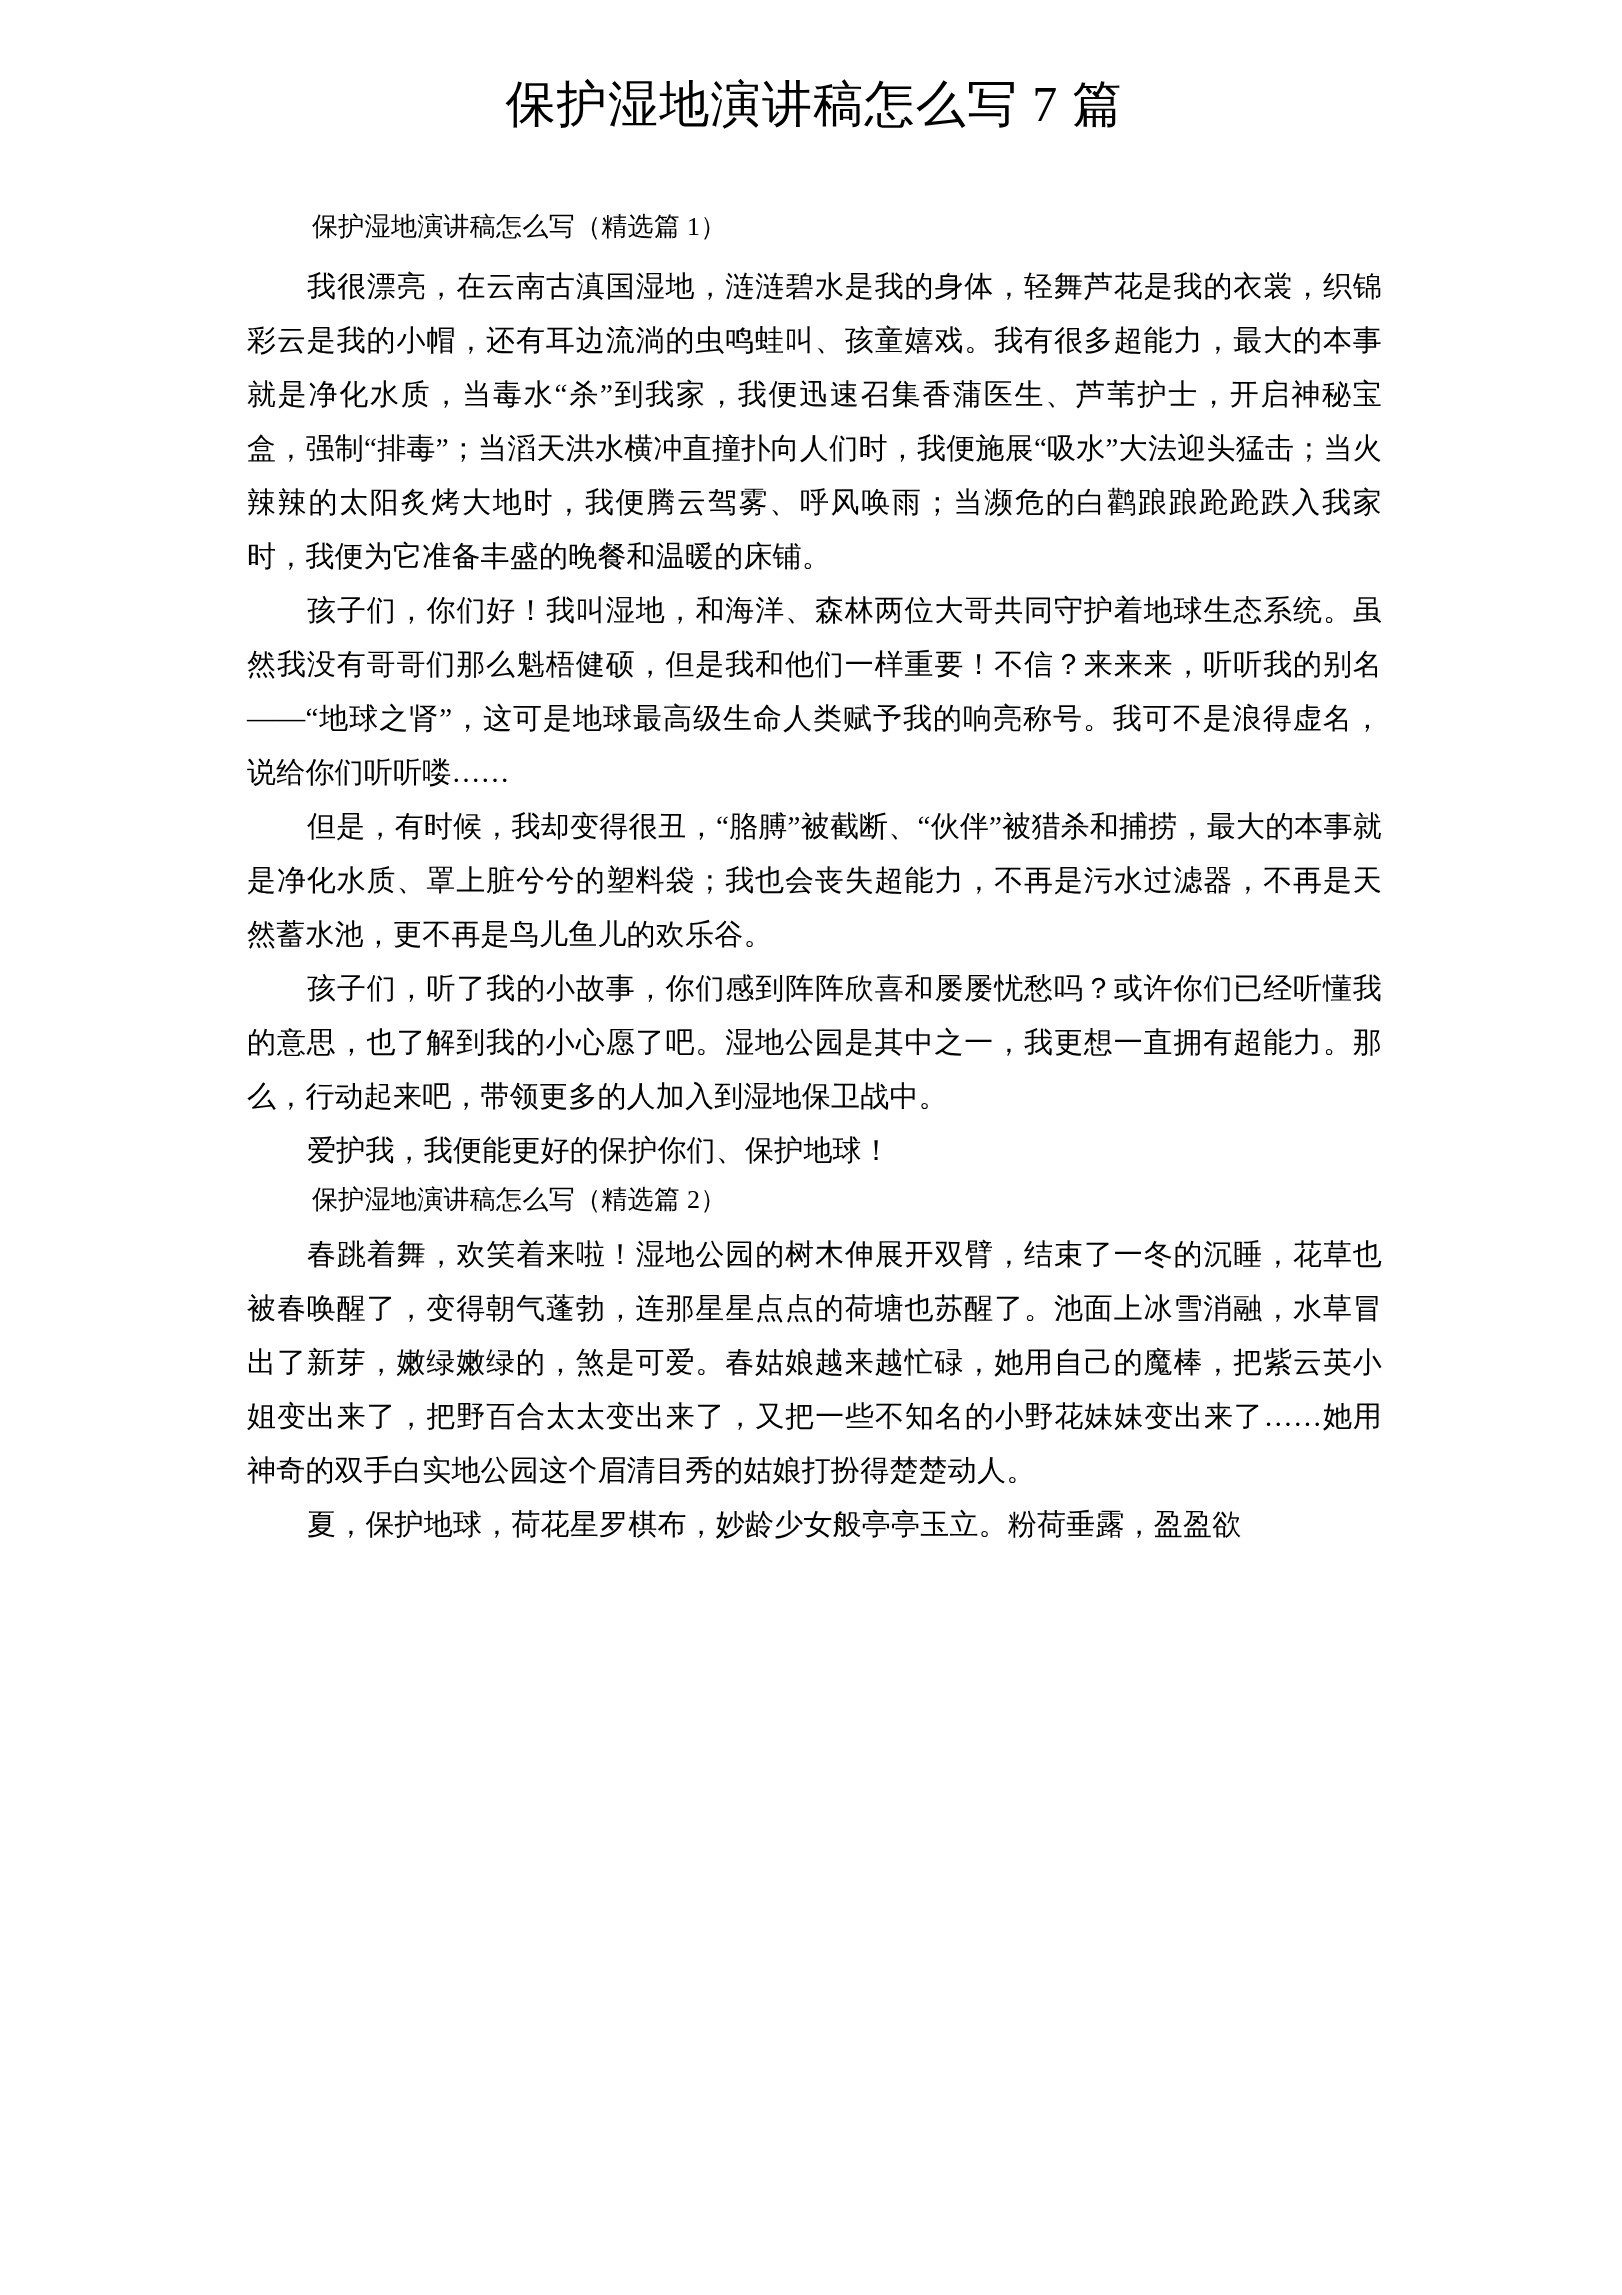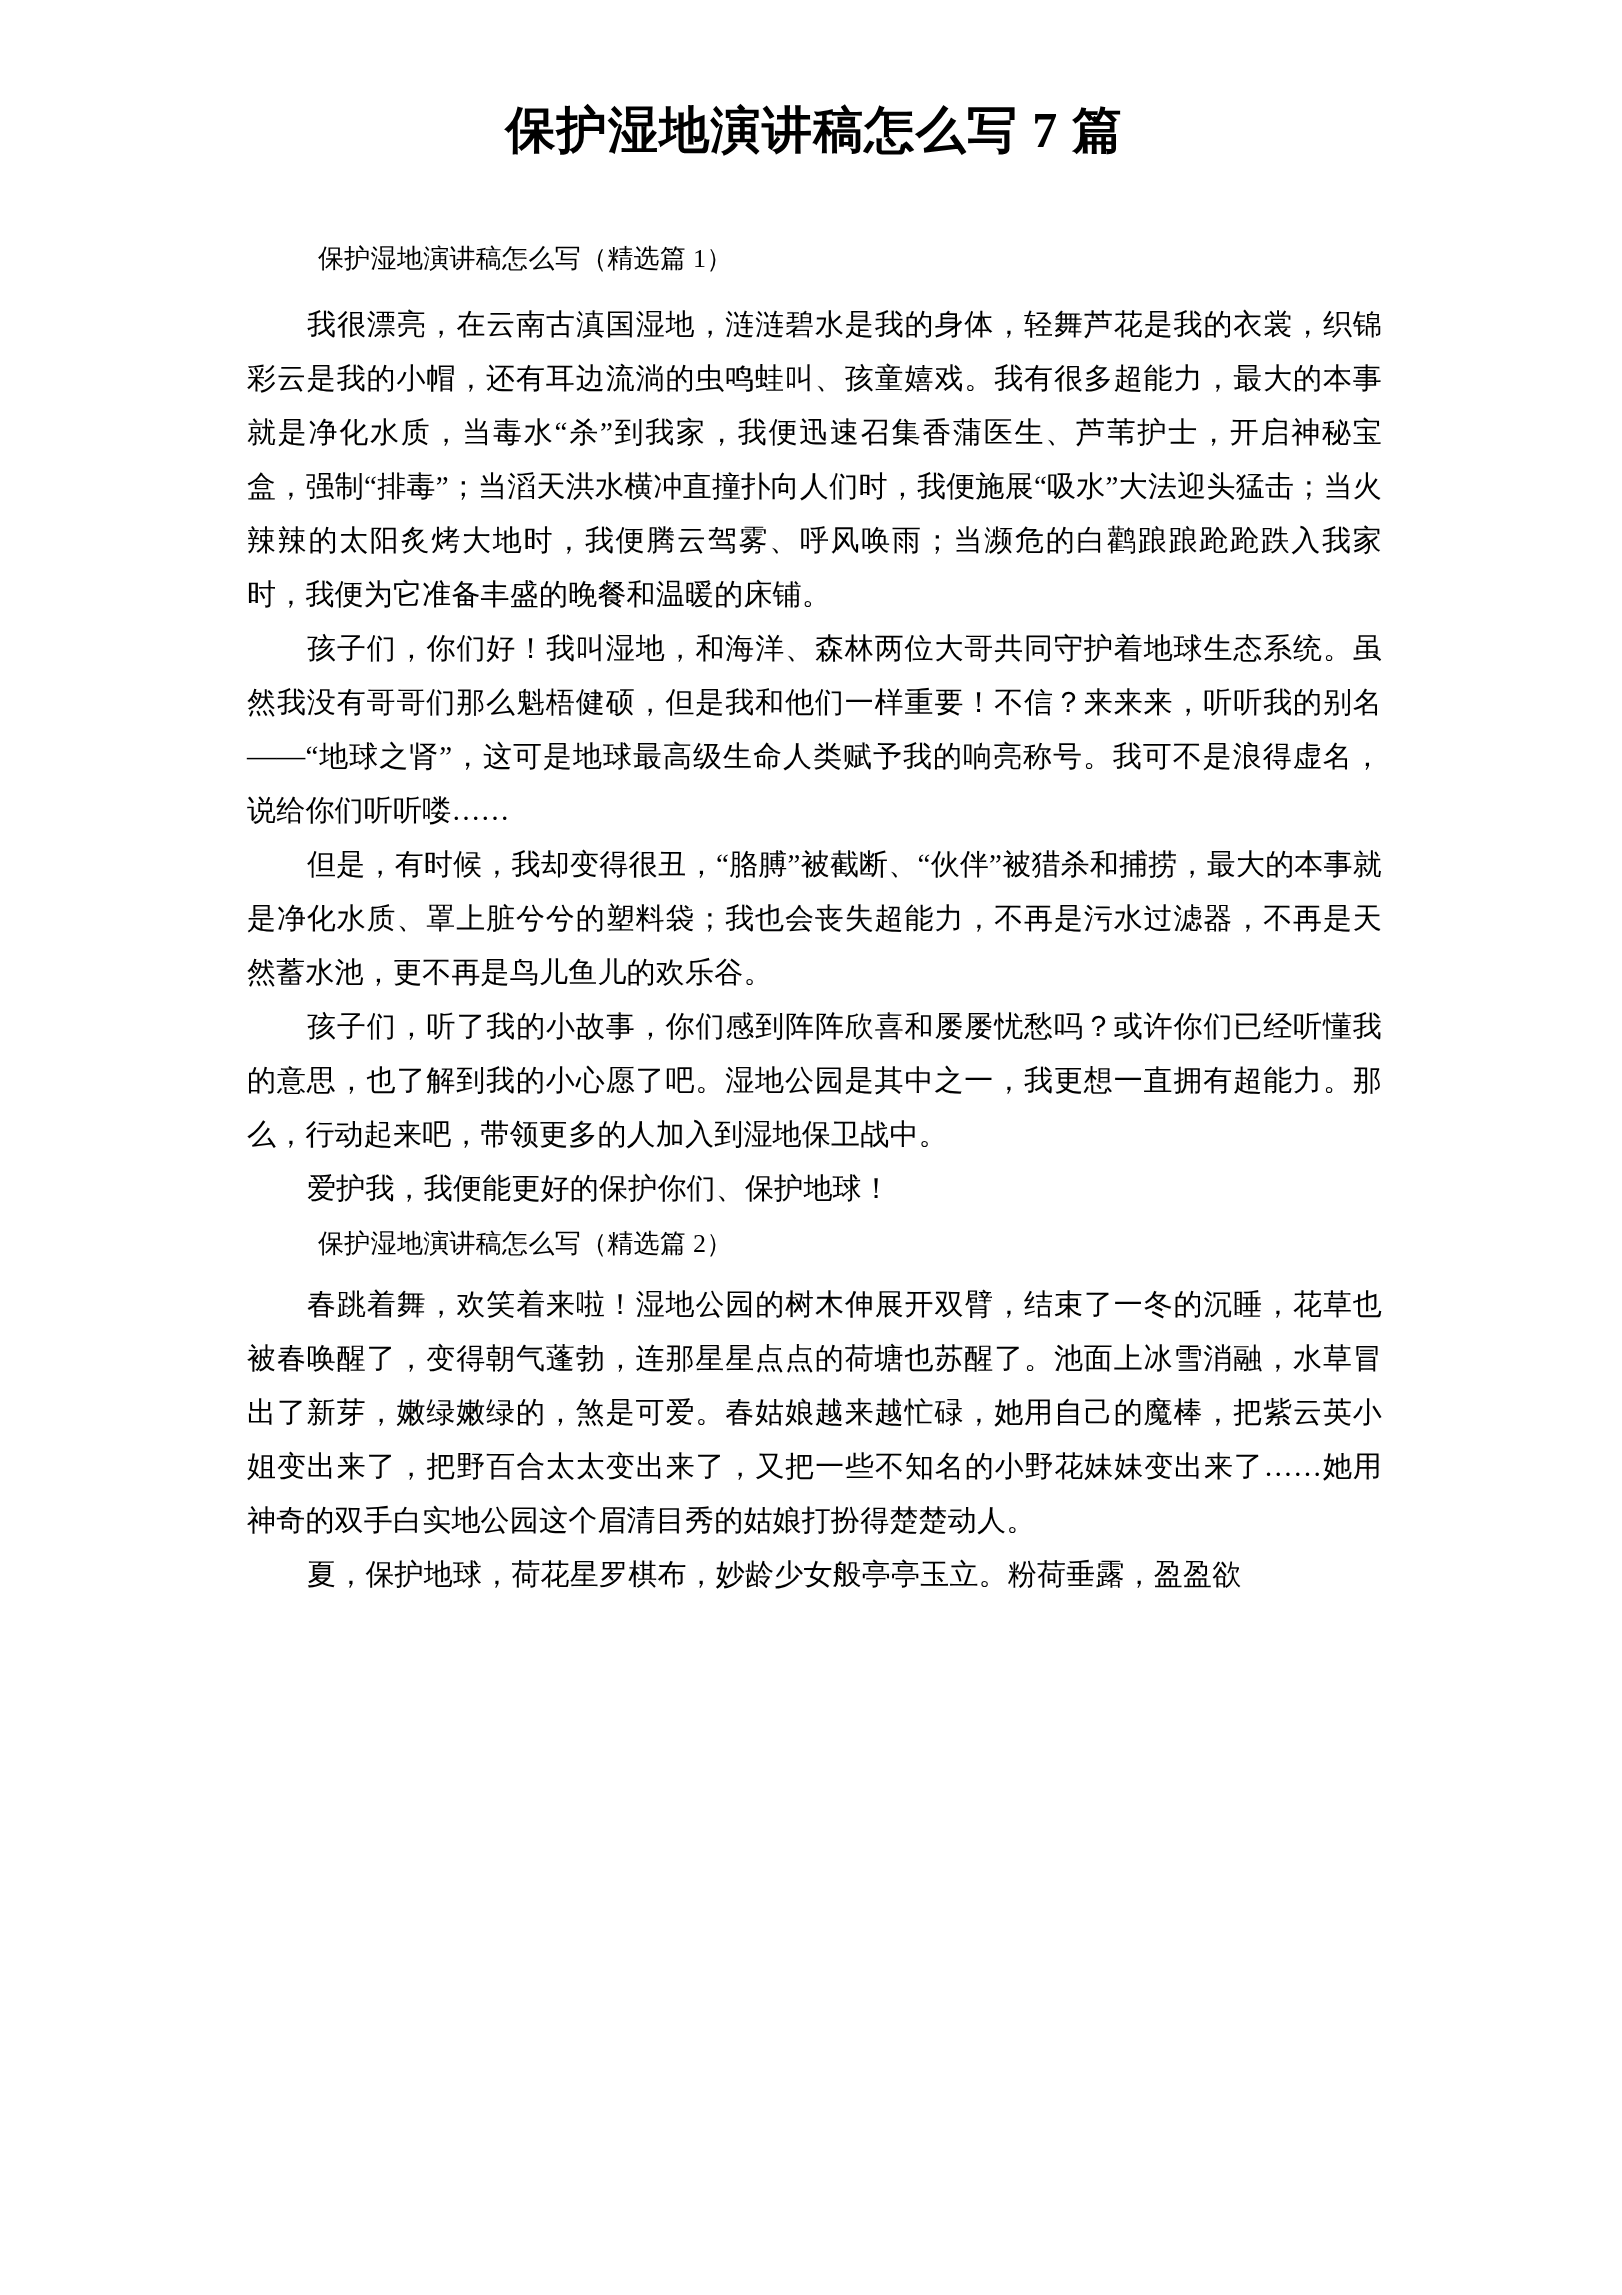--- a/index.html
+++ b/index.html
@@ -20,33 +20,33 @@
     overflow: hidden;
   }
   .content {
     position: absolute;
     left: 247px;
     top: 0;
     width: 1135px;
   }
   .doc-title {
     font-size: 50px;
-    font-weight: bold;
+    font-weight: normal;
     text-align: center;
     letter-spacing: 1.3px;
     line-height: 1.25;
     margin: 0;
-    padding-top: 99px;
+    padding-top: 73px;
     padding-bottom: 0;
   }
   .section-heading {
     font-size: 26px;
     font-weight: normal;
     line-height: 1.0;
-    margin: 16px;
+    margin: 10px;
     text-indent: 55px;
     letter-spacing: 0.3px;
   }
   .heading-gap-first {
     height: 68px;
   }
   .para {
     font-size: 29px;
     line-height: 54px;
     margin: 0;

